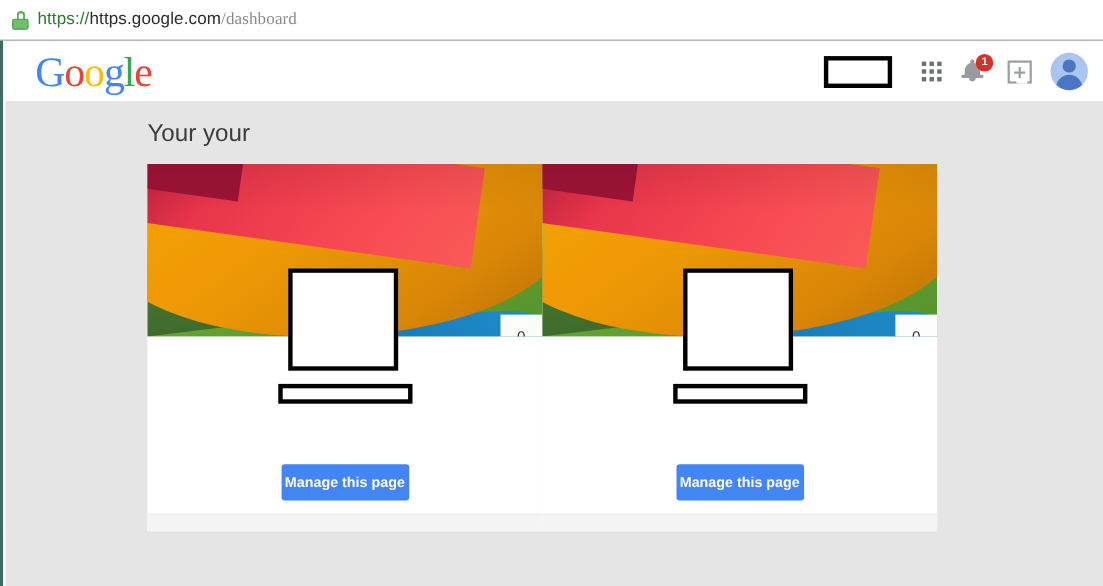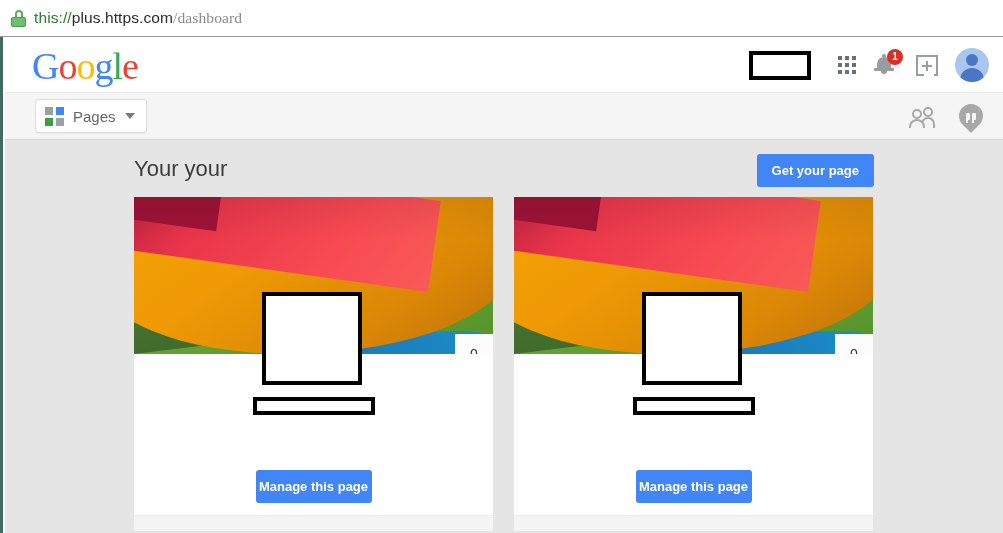--- a/index.html
+++ b/index.html
@@ -394,21 +394,20 @@
     padding: 9px 15px;
     cursor: pointer;
     font-family: "Liberation Sans", sans-serif;
   }
 
   #cards {
     position: absolute;
     left: 0; top: 57px;
     width: 740px;
     display: flex;
-    gap: 21px;
   }
   .page-card {
     position: relative;
     width: 359px;
     height: 334px;
     background: #ffffff;
     overflow: hidden;
   }
 
   
@@ -535,21 +534,21 @@
 </head>
 <body>
 
 <div id="browser-chrome">
   <div id="urlbar">
     <span id="lock-icon">
       <span class="shackle"></span>
       <span class="body"></span>
     </span>
     <span id="url-text">
-      <span class="scheme">this://</span><span class="host">plus.https.com</span><span class="path">/dashboard</span>
+      <span class="scheme">https://</span><span class="host">https.google.com</span><span class="path">/dashboard</span>
     </span>
   </div>
 </div>
 
 <div id="left-edge"></div>
 <div id="left-edge-inner"></div>
 
 <div id="viewport">
 
   <div id="gbar">
@@ -584,52 +583,25 @@
         <span class="notch"></span>
       </div>
 
       <div id="avatar">
         <span class="head"></span>
         <span class="shoulders"></span>
       </div>
     </div>
   </div>
 
-  <div id="subbar">
-    <div id="pages-pill">
-      <span id="pages-icon">
-        <i class="q1"></i>
-          <i class="q2"></i>
-          <i class="q3"></i>
-          <i class="q4"></i>
-      </span>
-      <span id="pages-label">Pages</span>
-      <span id="pages-caret"></span>
-    </div>
-
-    <div id="subbar-right">
-      <div id="people-icon">
-        <span class="p-head-back"></span>
-        <span class="p-body-back"></span>
-        <span class="p-head-front"></span>
-        <span class="p-body-front"></span>
-      </div>
-      <div id="hangouts-icon">
-        <span class="hbubble"></span>
-        <span class="hq left"></span>
-        <span class="hq right"></span>
-      </div>
-    </div>
-  </div>
 
   <div id="content">
     <div id="content-inner">
 
       <h1 id="page-title">Your your</h1>
-      <button id="get-page-btn">Get your page</button>
 
       <div id="cards">
 
         <div class="page-card">
           <div class="card-cover">
             <span class="layer cv-green-base"></span>
             <span class="layer cv-darkgreen"></span>
             <span class="layer cv-blue"></span>
             <span class="layer cv-yellow"></span>
             <span class="layer cv-orange"></span>

